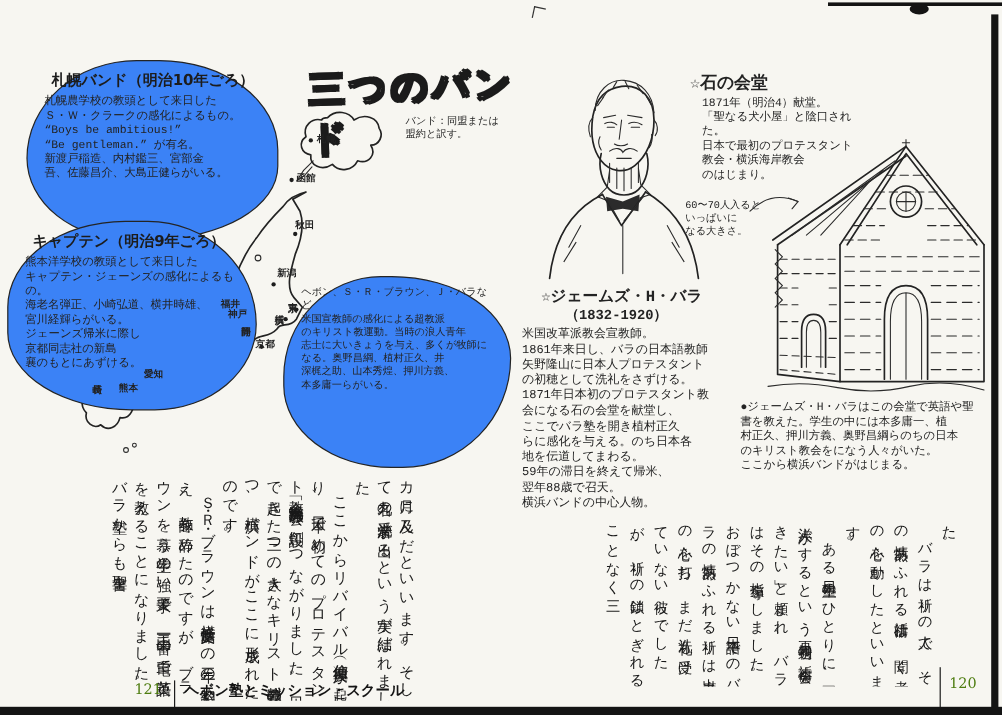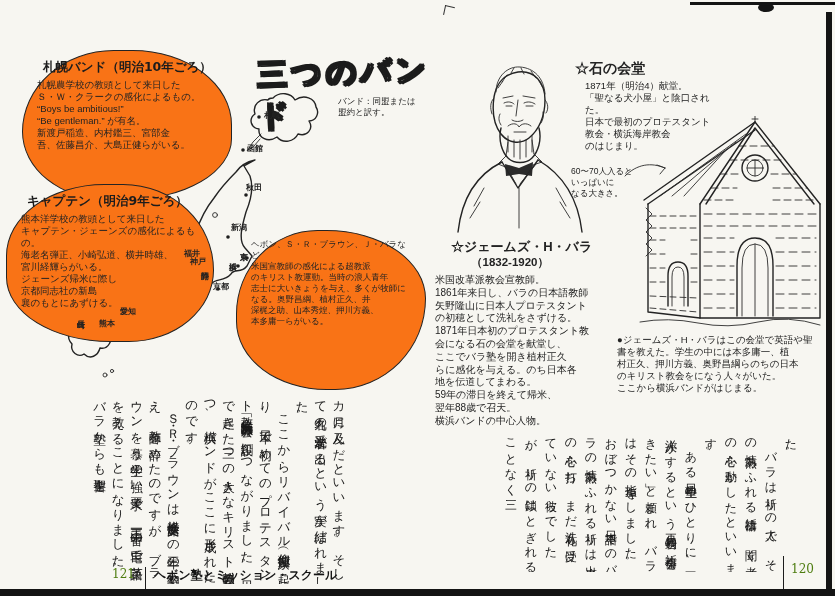--- a/index.html
+++ b/index.html
@@ -1,30 +1,30 @@
 <!DOCTYPE html>
 <html><head>
 <meta charset="utf-8">
 <style>
   html,body{margin:0;padding:0;background:#e9e7e0;}
   .scan{position:relative;width:835px;height:596px;background:#f7f6f1;overflow:hidden;
         font-family:"DejaVu Sans",sans-serif;color:#1c1c1c;}
   .abs{position:absolute;}
   .pre{white-space:pre-line;}
   
-  .hw{font-family:Liberation Sans, sans-serif;color:#232323;}
+  .hw{font-family:Liberation Mono, monospace;color:#232323;}
   .hw-sm{font-size:9.5px;line-height:12px;}
   .hw-xs{font-size:8.5px;line-height:11px;}
   
   .big-title{font-size:30px;font-weight:700;letter-spacing:4px;color:#f7f6f1;
     -webkit-text-stroke:1.4px #1b1b1b;
     text-shadow:-1.5px -1.5px 0 #1b1b1b,1.5px -1.5px 0 #1b1b1b,-1.5px 1.5px 0 #1b1b1b,1.5px 1.5px 0 #1b1b1b;
     transform:rotate(-2deg);}
   
-  .bubble{border:1.7px solid #242424;background:#f97316;padding:8px 12px 6px 14px;
+  .bubble{border:1.7px solid #242424;background:#3b82f6;padding:8px 12px 6px 14px;
     box-sizing:border-box;z-index:3;}
   .bub1{border-radius:48% 52% 55% 45% / 60% 55% 45% 50%;}
   .bub2{border-radius:52% 48% 45% 55% / 50% 60% 50% 45%;}
   .bub3{border-radius:45% 55% 50% 50% / 55% 45% 60% 45%;}
   .bubble h3{margin:0 0 3px 6px;font-size:12.5px;font-weight:700;}
   .bubble p{margin:0;}
   
   .vbody{writing-mode:vertical-rl;text-orientation:upright;overflow:hidden;
     font-family:"DejaVu Serif",serif;color:#191919;}
   .vbody-left{font-size:12.5px;line-height:18.4px;letter-spacing:1px;}

